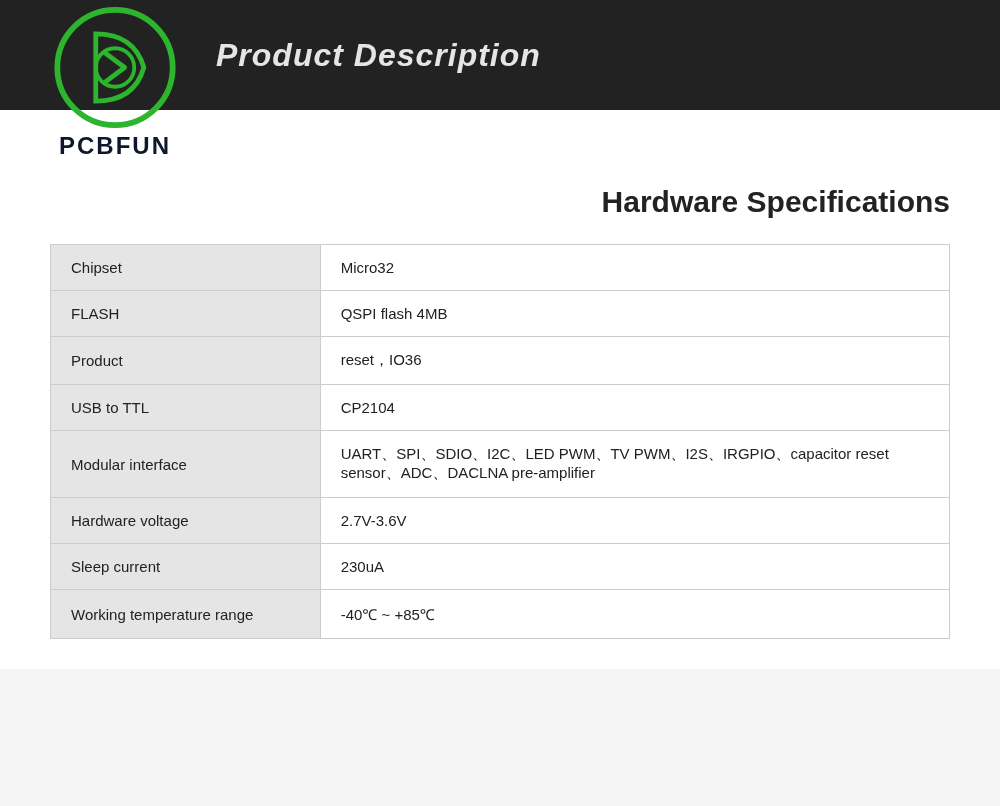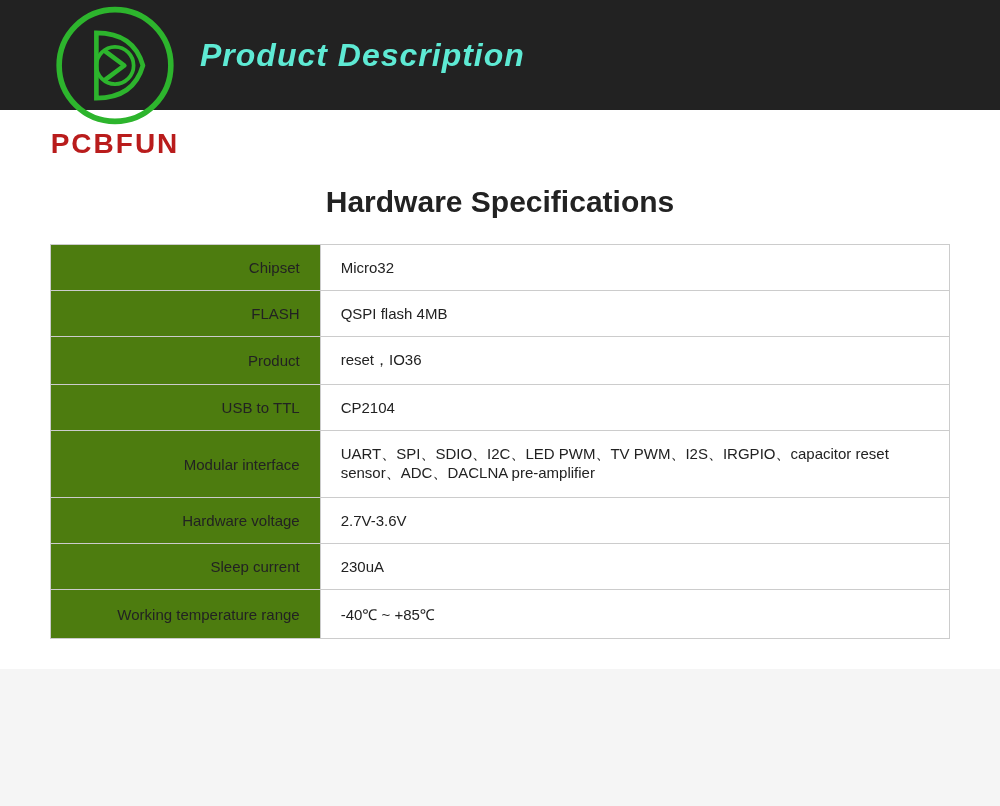--- a/index.html
+++ b/index.html
@@ -17,26 +17,26 @@
     .header-banner {
       background: #222;
       width: 100%;
       height: 110px;
       position: relative;
       display: flex;
       align-items: center;
     }
 
     .header-title {
-      color: #5eead4;
+      color: #e5e5e5;
       font-size: 32px;
       font-weight: bold;
       letter-spacing: 1px;
       position: absolute;
-      left: 200px;
+      left: 216px;
       top: 50%;
       transform: translateY(-50%);
       font-style: italic;
     }
 
     
     .logo-area {
       position: absolute;
       left: 15px;
       top: 0;
@@ -48,23 +48,23 @@
       z-index: 10;
     }
 
     .logo-circle {
       width: 130px;
       height: 130px;
       margin-top: 5px;
     }
 
     .logo-text {
-      font-size: 28px;
+      font-size: 24px;
       font-weight: bold;
-      color: #b91c1c;
+      color: #0f172a;
       letter-spacing: 2px;
       margin-top: 2px;
       font-family: Arial Black, Arial, sans-serif;
     }
 
     
     .watermark {
       position: absolute;
       right: 60px;
       top: 250px;
@@ -78,21 +78,21 @@
     
     .main-content {
       background: white;
       margin: 0;
       padding: 20px 50px 30px 50px;
       position: relative;
       z-index: 1;
     }
 
     .page-title {
-      text-align: center;
+      text-align: right;
       font-size: 30px;
       font-weight: bold;
       color: #222;
       margin-bottom: 25px;
       margin-top: 55px;
     }
 
     
     .specs-table {
       width: 100%;
@@ -107,22 +107,22 @@
     .specs-table td {
       border: 1px solid #ccc;
       padding: 14px 20px;
       font-size: 15px;
       color: #222;
       vertical-align: middle;
     }
 
     .specs-table .label-cell {
       width: 30%;
-      text-align: right;
-      background: #4d7c0f;
+      text-align: left;
+      background: #e5e5e5;
       font-weight: normal;
     }
 
     .specs-table .value-cell {
       width: 70%;
       background: #fff;
     }
   </style>
 </head>
 <body>

